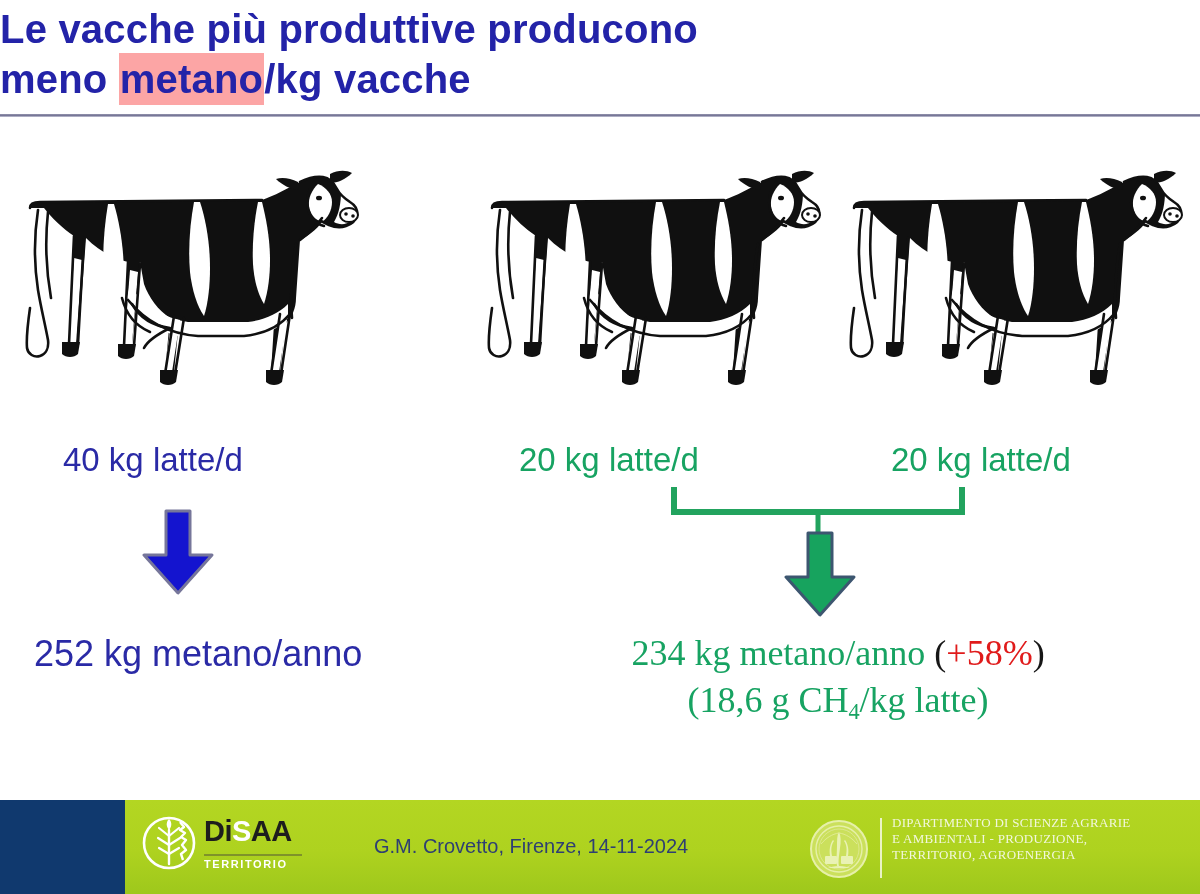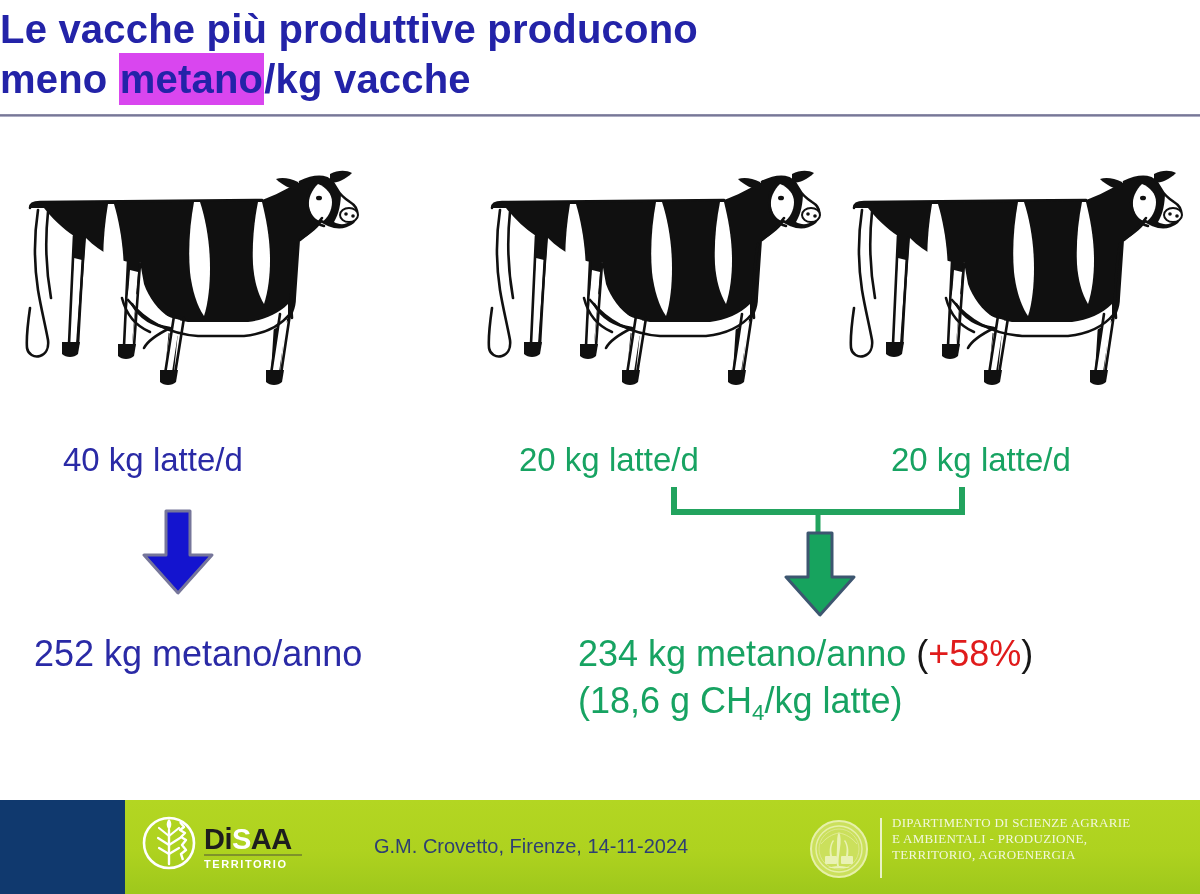--- a/index.html
+++ b/index.html
@@ -27,21 +27,21 @@
     font-family: Liberation Sans, sans-serif;
     font-weight: bold;
     font-size: 40px;
     line-height: 50px;
     color: #2323a8;
     letter-spacing: 0.2px;
   }
   #title-line1 { display: block; }
   #title-line2 { display: block; }
   .hl {
-    background: #d946ef;
+    background: #fca5a5;
     padding: 4px 1px;
   }
   #header-rule {
     position: absolute;
     left: 0;
     top: 114px;
     width: 1200px;
     height: 3px;
     background: linear-gradient(to bottom, #9a9ab4 0%, #6f6f90 45%, #c9c9da 100%);
   }
@@ -120,22 +120,23 @@
     left: 34px;
     top: 630px;
     color: #2a2aa6;
     text-align: left;
   }
   #result-left .ln2 { display: block; }
   #result-right {
     left: 578px;
     top: 630px;
     color: #17a362;
-    text-align: left;
+    text-align: center;
     width: 520px;
+    font-family: Liberation Serif, serif;
   }
   #result-right .ln1, #result-right .ln2 { display: block; }
   .paren-black { color: #161616; }
   .pct-red { color: #e01b1b; }
   sub {
     font-size: 0.62em;
     vertical-align: baseline;
     position: relative;
     top: 0.30em;
   }
@@ -177,21 +178,21 @@
     position: absolute;
     left: 0;
     top: 2px;
     width: 62px;
     height: 62px;
   }
   #disaa-mark svg { display: block; width: 100%; height: 100%; }
   #disaa-word {
     position: absolute;
     left: 66px;
-    top: 12px;
+    top: 4px;
     font-family: "Liberation Sans", sans-serif;
     font-weight: bold;
     font-size: 29px;
     letter-spacing: -0.5px;
     color: #1d1d1d;
     line-height: 30px;
   }
   #disaa-word .wht { color: #ffffff; }
   #disaa-underline {
     position: absolute;

